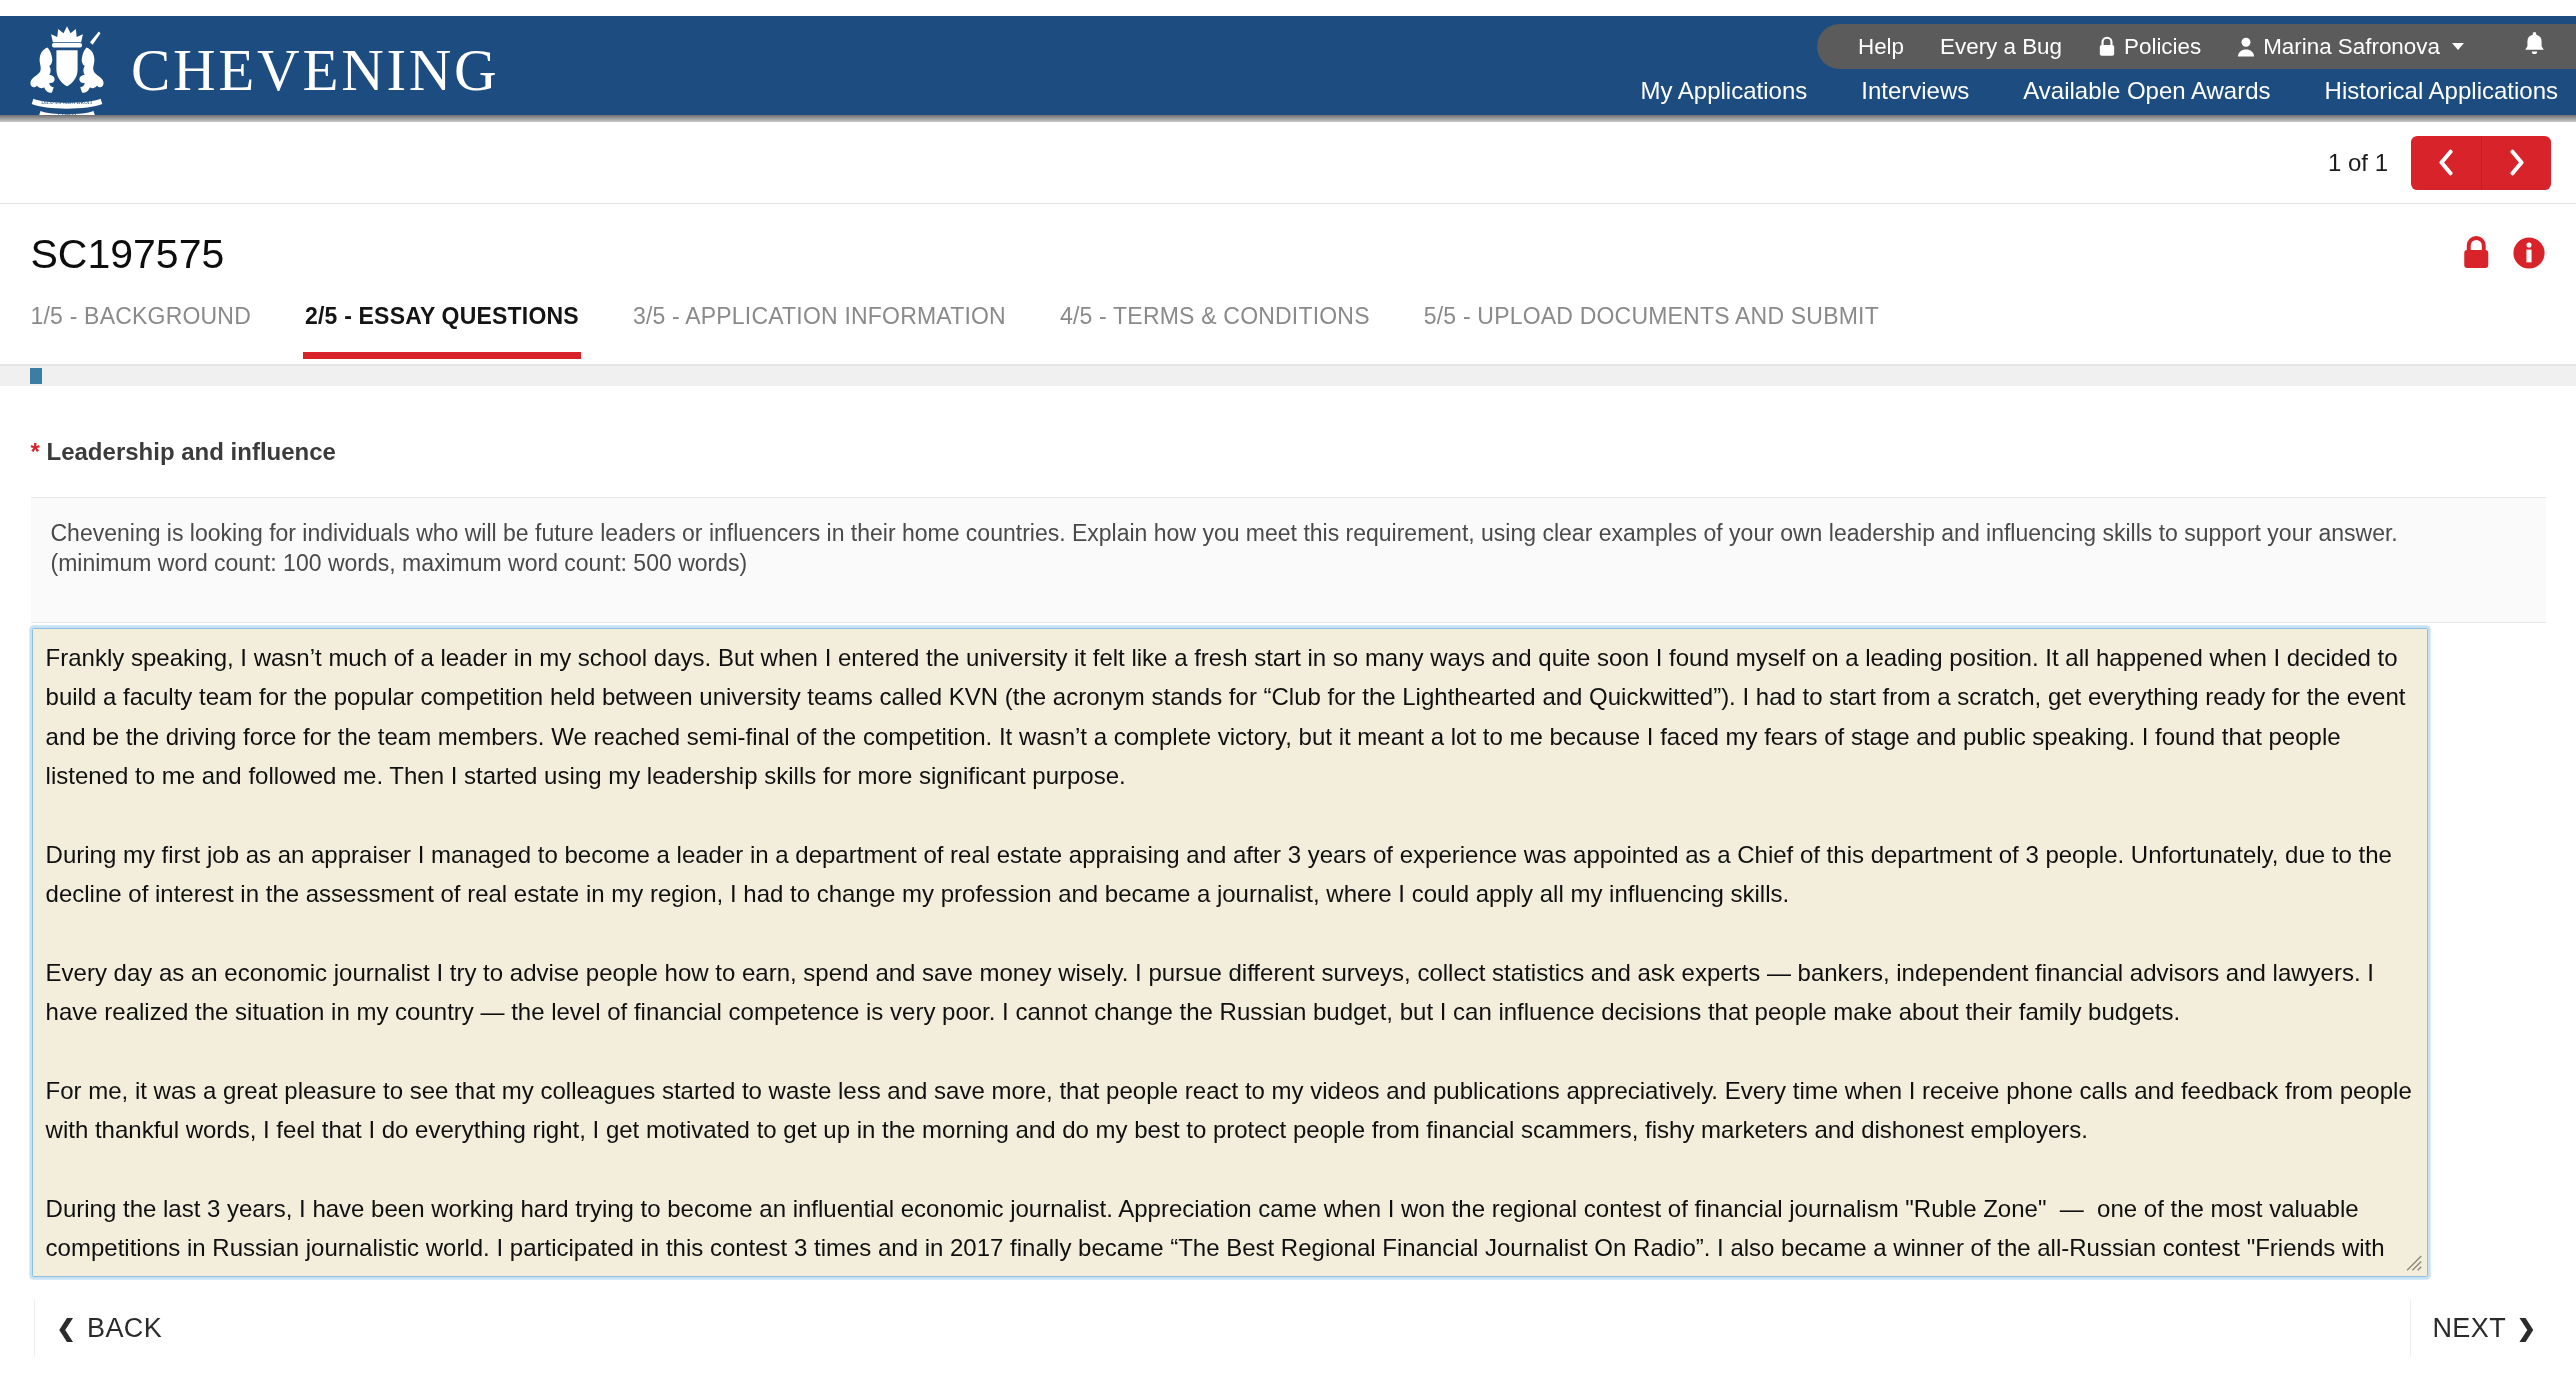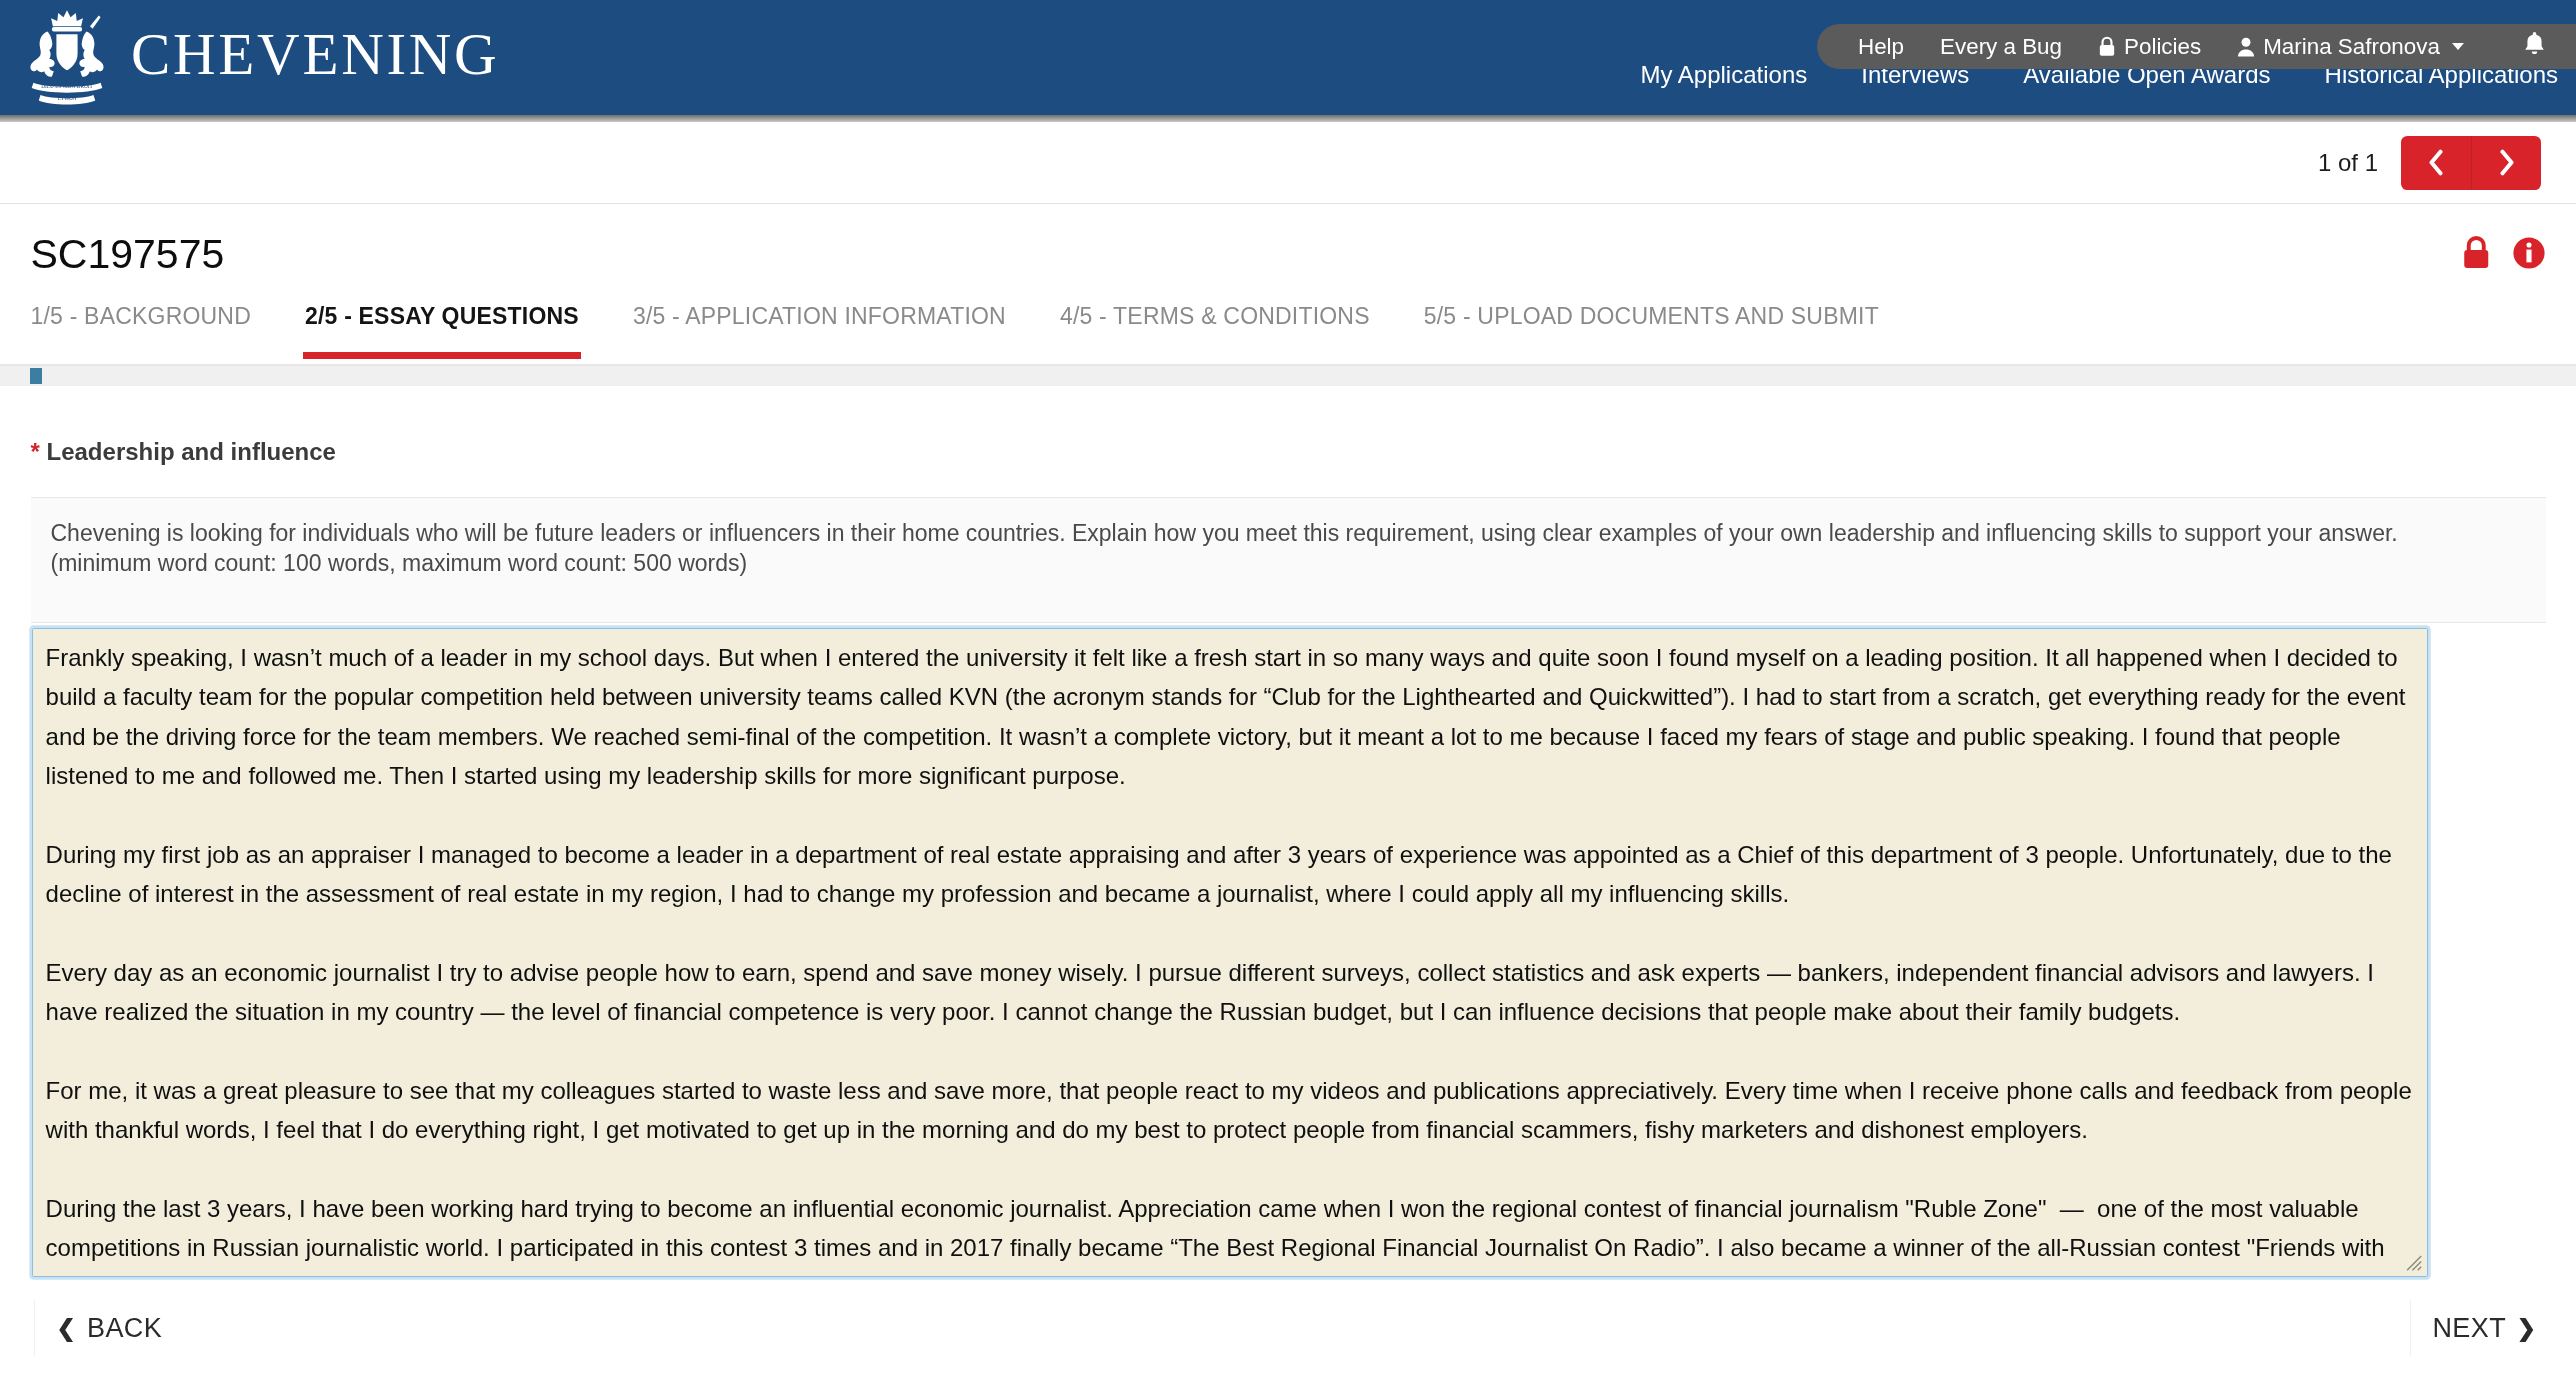--- a/index.html
+++ b/index.html
@@ -39,21 +39,21 @@
     display:inline-block;
     width:0;height:0;
     border-left:6.3px solid transparent;
     border-right:6.3px solid transparent;
     border-top:7.2px solid #fff;
     margin-left:3.6px;
   }
 
   
   .brand-header {
-    position: absolute; top: 0; left: 0;
+    position: absolute; top: 16px; left: 0;
     width: 2576px; height: 115px;
     background: #17477c;
     background: #1a4a7e;
   }
   .brand-header .inner-bg {
     position:absolute; inset:0; background:#1d4d80;
   }
   .crest { position: absolute; left: 14.3px; top: 5.4px; width: 106px; height: 106px; }
   .brand-title {
     position: absolute; left: 131px; top: 20px;
@@ -78,21 +78,21 @@
     position:absolute; top:115px; left:0; width:2576px; height:7.2px;
     background: linear-gradient(#6e6e6e, #c9c9c9);
   }
 
   
   .pagination-bar {
     position:absolute; top:122px; left:0; width:2576px; height:82px;
     background:#ffffff;
     border-bottom:1.8px solid #e3e3e3;
     display:flex; align-items:center; justify-content:flex-end;
-    padding-right: 35px;
+    padding-right: 25px;
     gap: 23px;
   }
   .page-count { font-size:24px; color:#1c1c1c; }
   .pager { display:flex; border-radius:6.3px; overflow:hidden; }
   .pager button {
     background:#d8232a; border:none; color:#fff;
     width:70px; height:54px;
     font-size:27px; font-weight:bold; cursor:pointer;
     display:flex;align-items:center;justify-content:center;
   }

